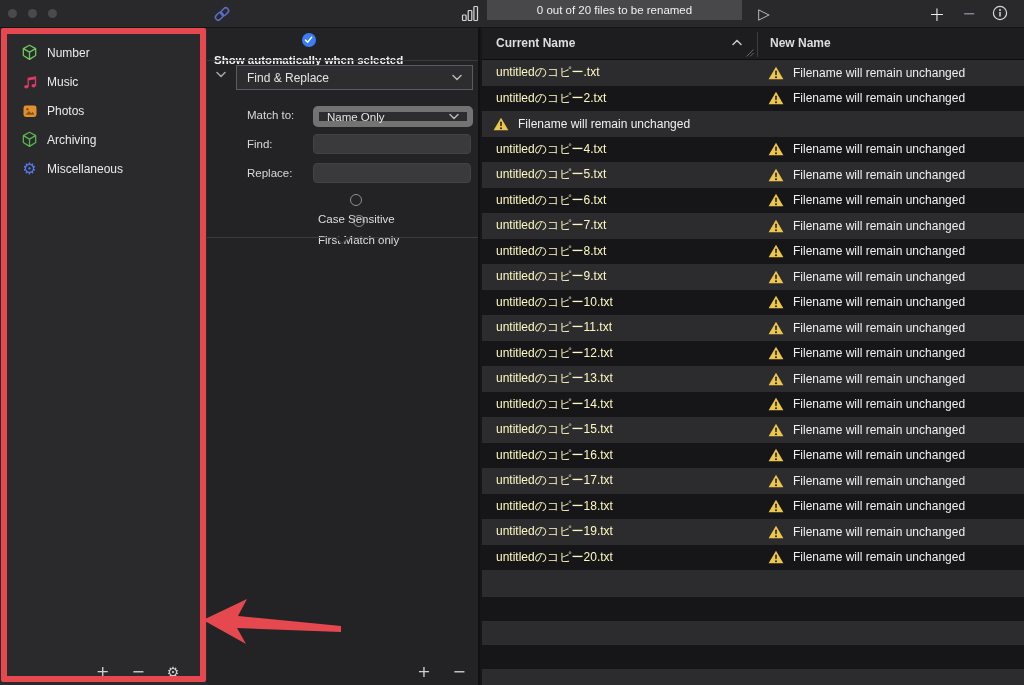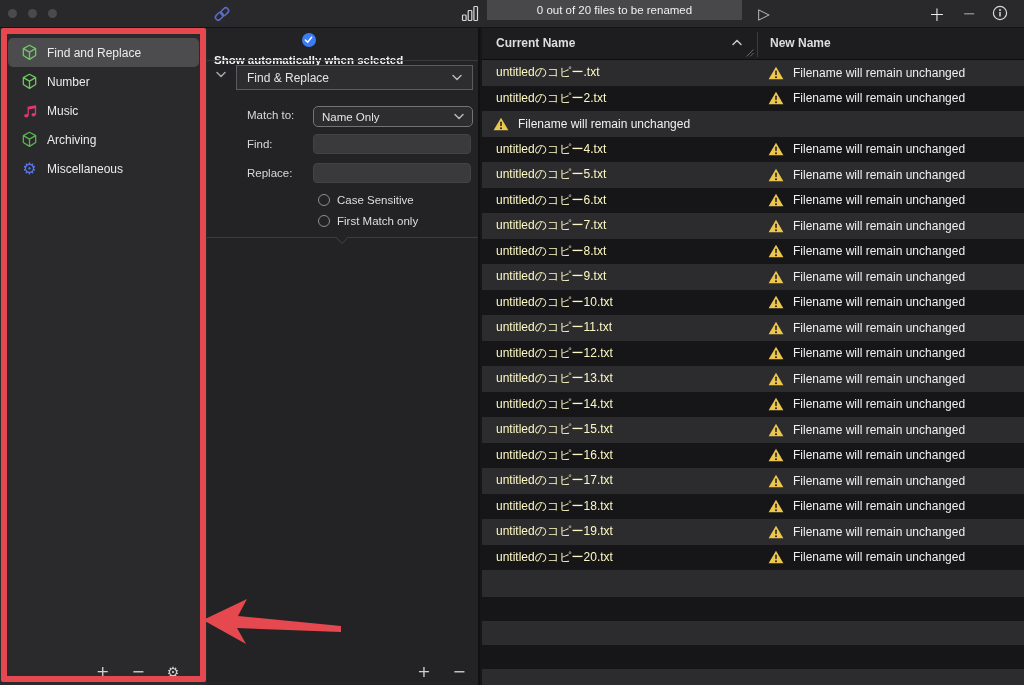--- a/index.html
+++ b/index.html
@@ -46,27 +46,27 @@
   .chk-on { width:14px; height:14px; border-radius:50%; background:#3b7df7; display:flex; align-items:center; justify-content:center; }
   .show-auto-label { color:#f2f2f3; font-size:11.5px; font-weight:bold; }
   .insp-div1 { position:absolute; top:32px; left:0; width:100%; border-top:1px solid #39393b; }
   .disclosure { position:absolute; top:43px; left:9px; }
   .action-select { position:absolute; top:37px; left:29px; width:237px; height:25px; background:#2d2d2f;
                    border:1px solid #5c5c60; border-radius:0; display:flex; align-items:center;
                    padding:0 10px; color:#e4e4e6; font-size:12px; }
   .action-select svg { margin-left:auto; }
   .form-label { position:absolute; left:40px; color:#d9d9db; font-size:11.5px; }
   .mini-select { position:absolute; left:106px; width:160px; height:21px; background:#2d2d2f;
-                 border:1px solid #737373; border-radius:5px; display:flex; align-items:center;
+                 border:6px solid #737373; border-radius:5px; display:flex; align-items:center;
                  padding:0 8px; color:#e4e4e6; font-size:11.5px; }
   .mini-select svg { margin-left:auto; }
   .text-field { position:absolute; left:106px; width:158px; height:20px; background:#3a3a3d;
                 border:1px solid #434346; border-radius:4px; color:#e8e8ea; font-size:11.5px;
                 padding:0 6px; outline:none; }
-  .chk-row { position:absolute; left:111px; display:flex; align-items:center; gap:7px; }
+  .chk-row { position:absolute; left:111px; display:flex; align-items:center; gap:7px;flex-direction:column; }
   .chk-off { width:12px; height:12px; border-radius:50%; border:1px solid #8e8e92; background:transparent; }
   .chk-label { color:#dededf; font-size:11.5px; }
   .insp-div2 { position:absolute; top:209px; left:0; width:100%; border-top:1px solid #3d3d40; }
   .notch { position:absolute; top:209px; left:128px; width:12px; height:7px; overflow:hidden; }
   .notch::before { content:""; position:absolute; top:-5px; left:1.5px; width:8px; height:8px;
                    transform:rotate(45deg); background:#232325; border:1px solid #3d3d40; }
   .insp-bottom { position:absolute; bottom:0; right:12px; height:26px; display:flex; align-items:center;
                  gap:22px; color:#cfcfd1; }
 
   
@@ -129,28 +129,20 @@
     <svg class="tb-info" width="16" height="16" viewBox="0 0 16 16">
       <circle cx="8" cy="8" r="6.6" fill="none" stroke="#d8d8da" stroke-width="1.2"></circle>
       <circle cx="8" cy="4.9" r="1" fill="#d8d8da"></circle>
       <rect x="7.25" y="6.8" width="1.5" height="5" rx="0.75" fill="#d8d8da"></rect>
     </svg>
   </div>
 
   <div class="sidebar">
     <div class="side-list">
 
-      <div class="side-item selected">
-        <span class="ic">
-          <svg width="17" height="17" viewBox="0 0 16 16">
-              <path d="M8 1.2 L13.8 4.4 V10.8 L8 14.5 L2.2 10.8 V4.4 Z M2.2 4.4 L8 7.6 L13.8 4.4 M8 7.6 V14.5" fill="none" stroke="#6ec85f" stroke-width="1.2" stroke-linejoin="round"></path>
-            </svg>
-        </span>
-        <span>Find and Replace</span>
-      </div>
 
       <div class="side-item">
         <span class="ic">
           <svg width="17" height="17" viewBox="0 0 16 16">
               <path d="M8 1.2 L13.8 4.4 V10.8 L8 14.5 L2.2 10.8 V4.4 Z M2.2 4.4 L8 7.6 L13.8 4.4 M8 7.6 V14.5" fill="none" stroke="#6ec85f" stroke-width="1.2" stroke-linejoin="round"></path>
             </svg>
         </span>
         <span>Number</span>
       </div>
 
@@ -159,20 +151,30 @@
           <svg width="16" height="16" viewBox="0 0 16 16">
             <ellipse cx="4.3" cy="12.7" rx="2.1" ry="1.7" fill="#e0396b"></ellipse>
             <ellipse cx="11.6" cy="11.7" rx="2.1" ry="1.7" fill="#e0396b"></ellipse>
             <path d="M6.2 12.7 V4.2 L13.5 3 V11.7" fill="none" stroke="#e0396b" stroke-width="1.3"></path>
             <path d="M6.2 4.2 L13.5 3 L13.5 5.2 L6.2 6.4 Z" fill="#e0396b"></path>
           </svg>
         </span>
         <span>Music</span>
       </div>
 
+      <div class="side-item">
+        <span class="ic">
+          <svg width="16" height="16" viewBox="0 0 16 16">
+            <rect x="1.5" y="2.5" width="13" height="11.5" rx="2.4" fill="#e0912f"></rect>
+            <circle cx="5.4" cy="6.3" r="1.2" fill="#8a5312"></circle>
+            <path d="M3.4 11.8 L7 7.9 L9.2 10.2 L10.8 8.7 L12.4 11.8 Z" fill="#8a5312"></path>
+          </svg>
+        </span>
+        <span>Photos</span>
+      </div>
 
       <div class="side-item">
         <span class="ic">
           <svg width="17" height="17" viewBox="0 0 16 16">
               <path d="M8 1.2 L13.8 4.4 V10.8 L8 14.5 L2.2 10.8 V4.4 Z M2.2 4.4 L8 7.6 L13.8 4.4 M8 7.6 V14.5" fill="none" stroke="#58b64c" stroke-width="1.2" stroke-linejoin="round"></path>
             </svg>
         </span>
         <span>Archiving</span>
       </div>
 

